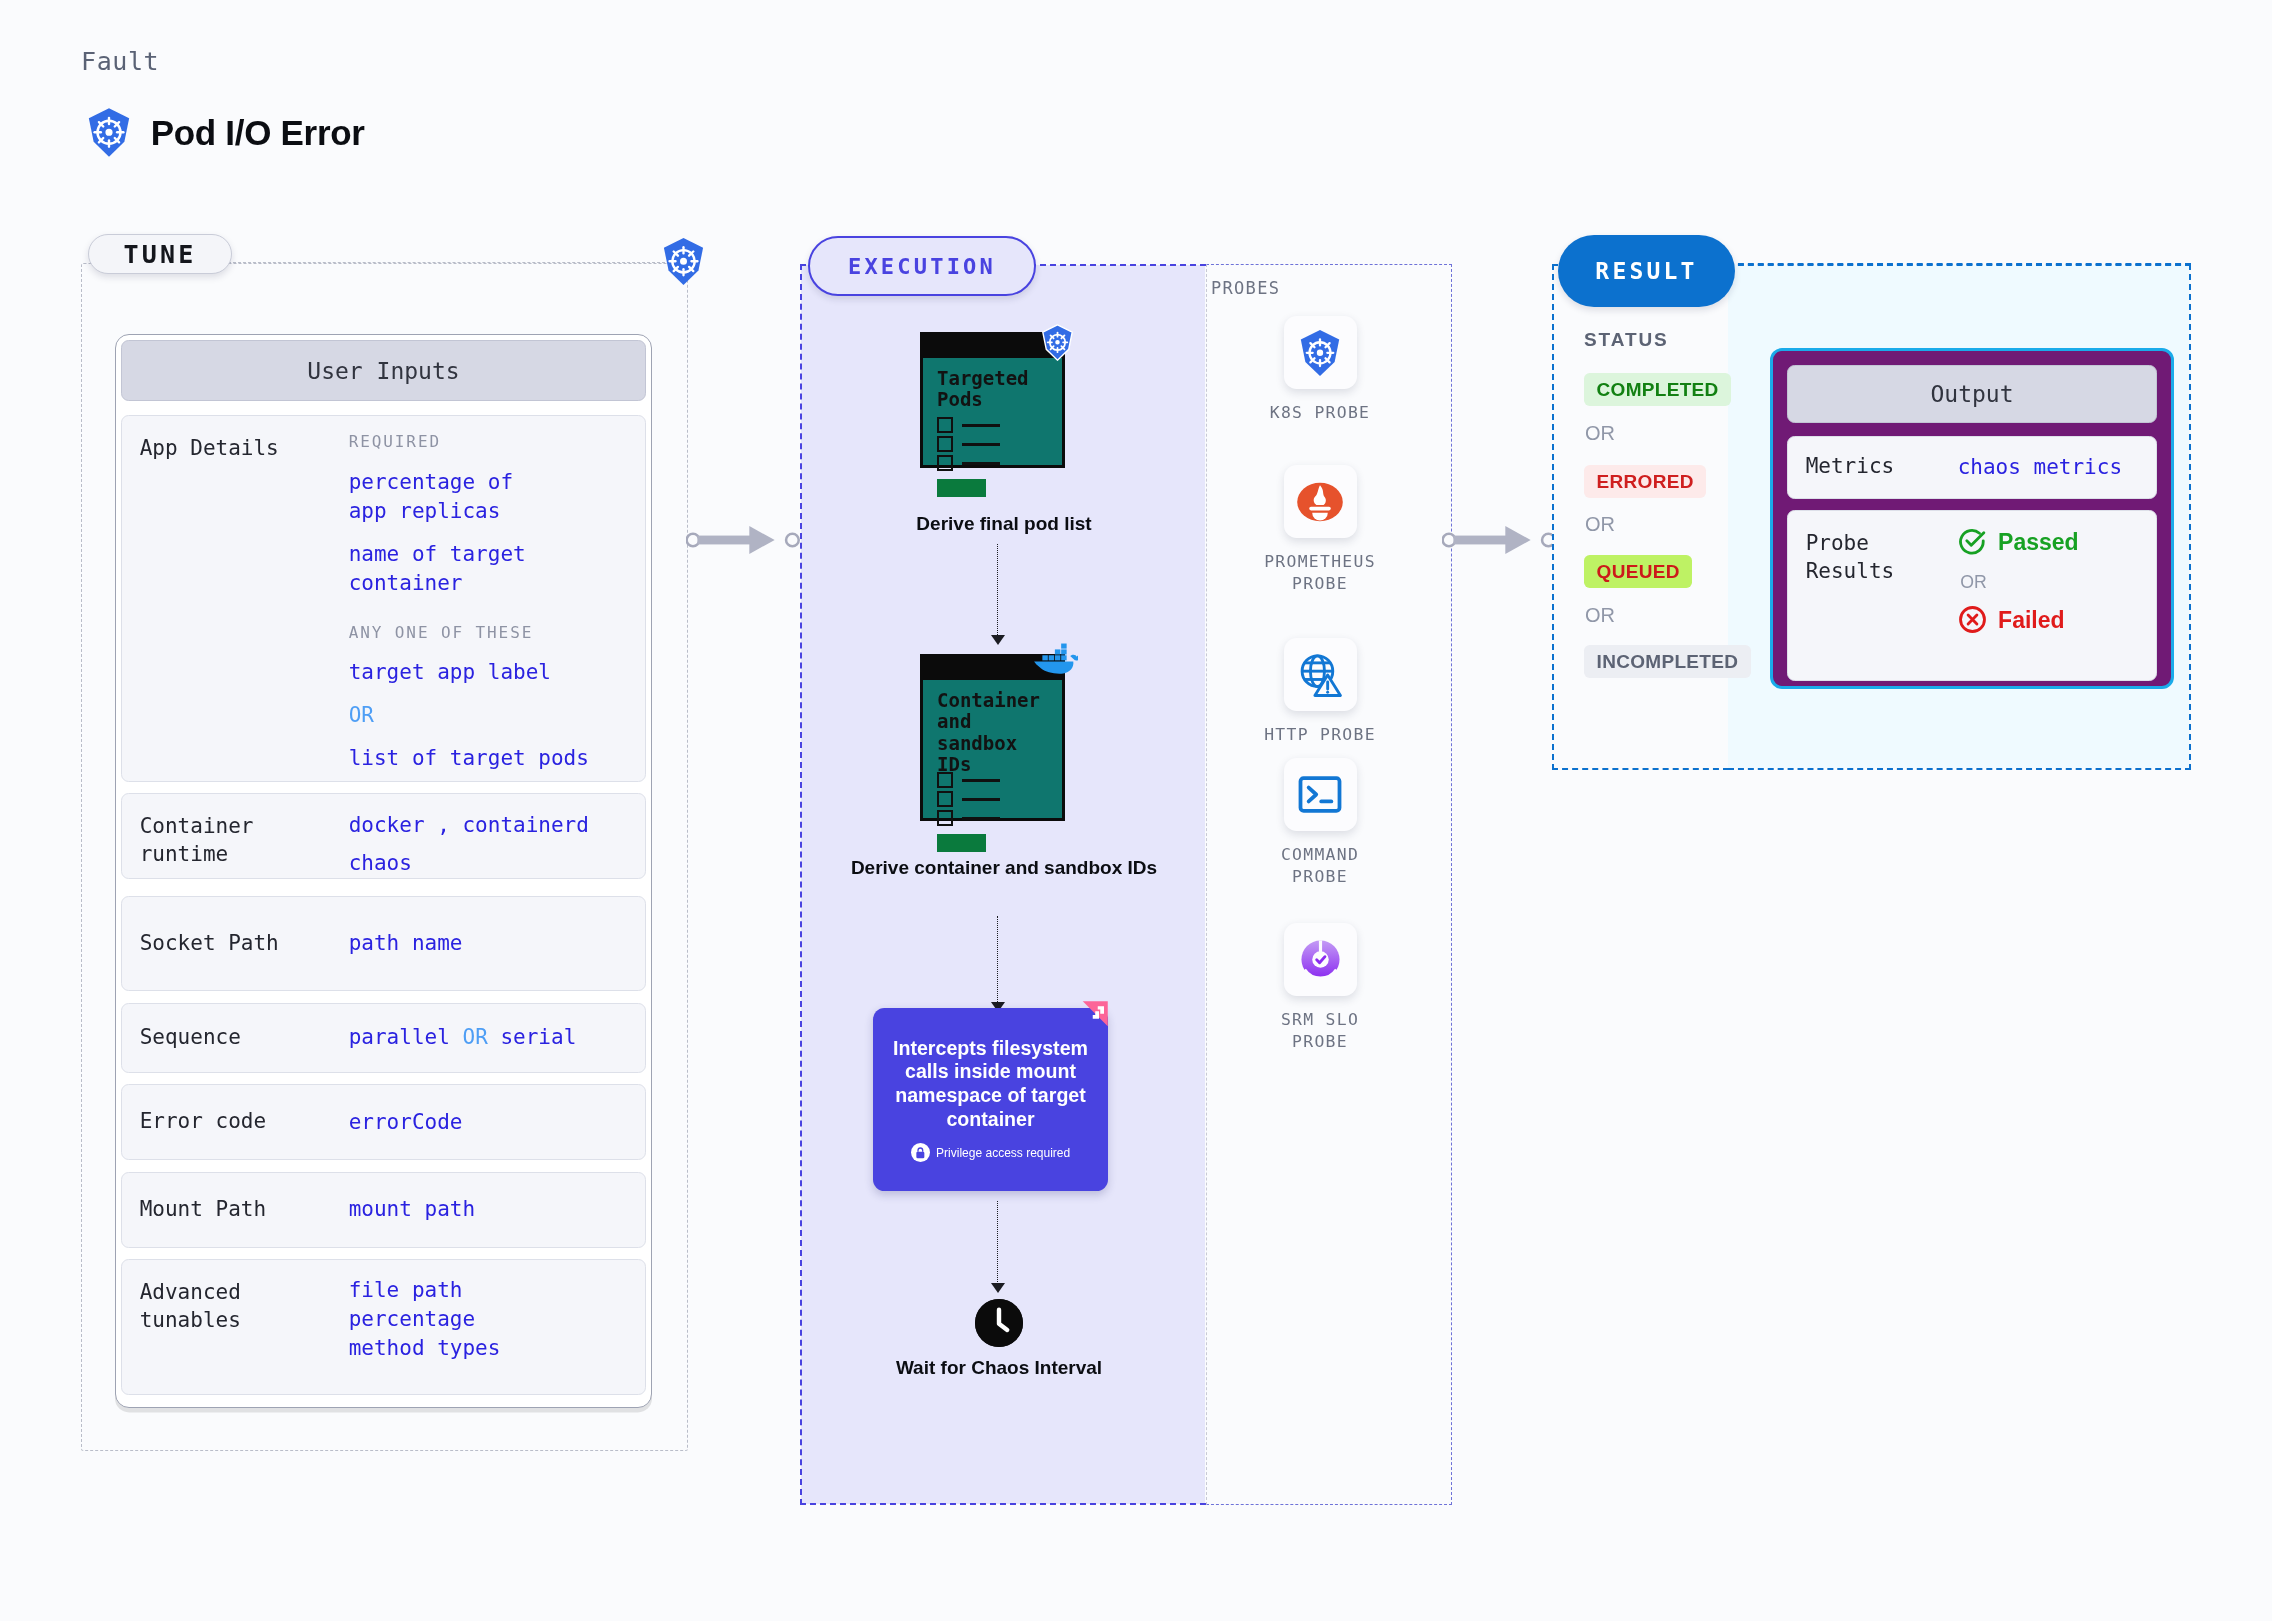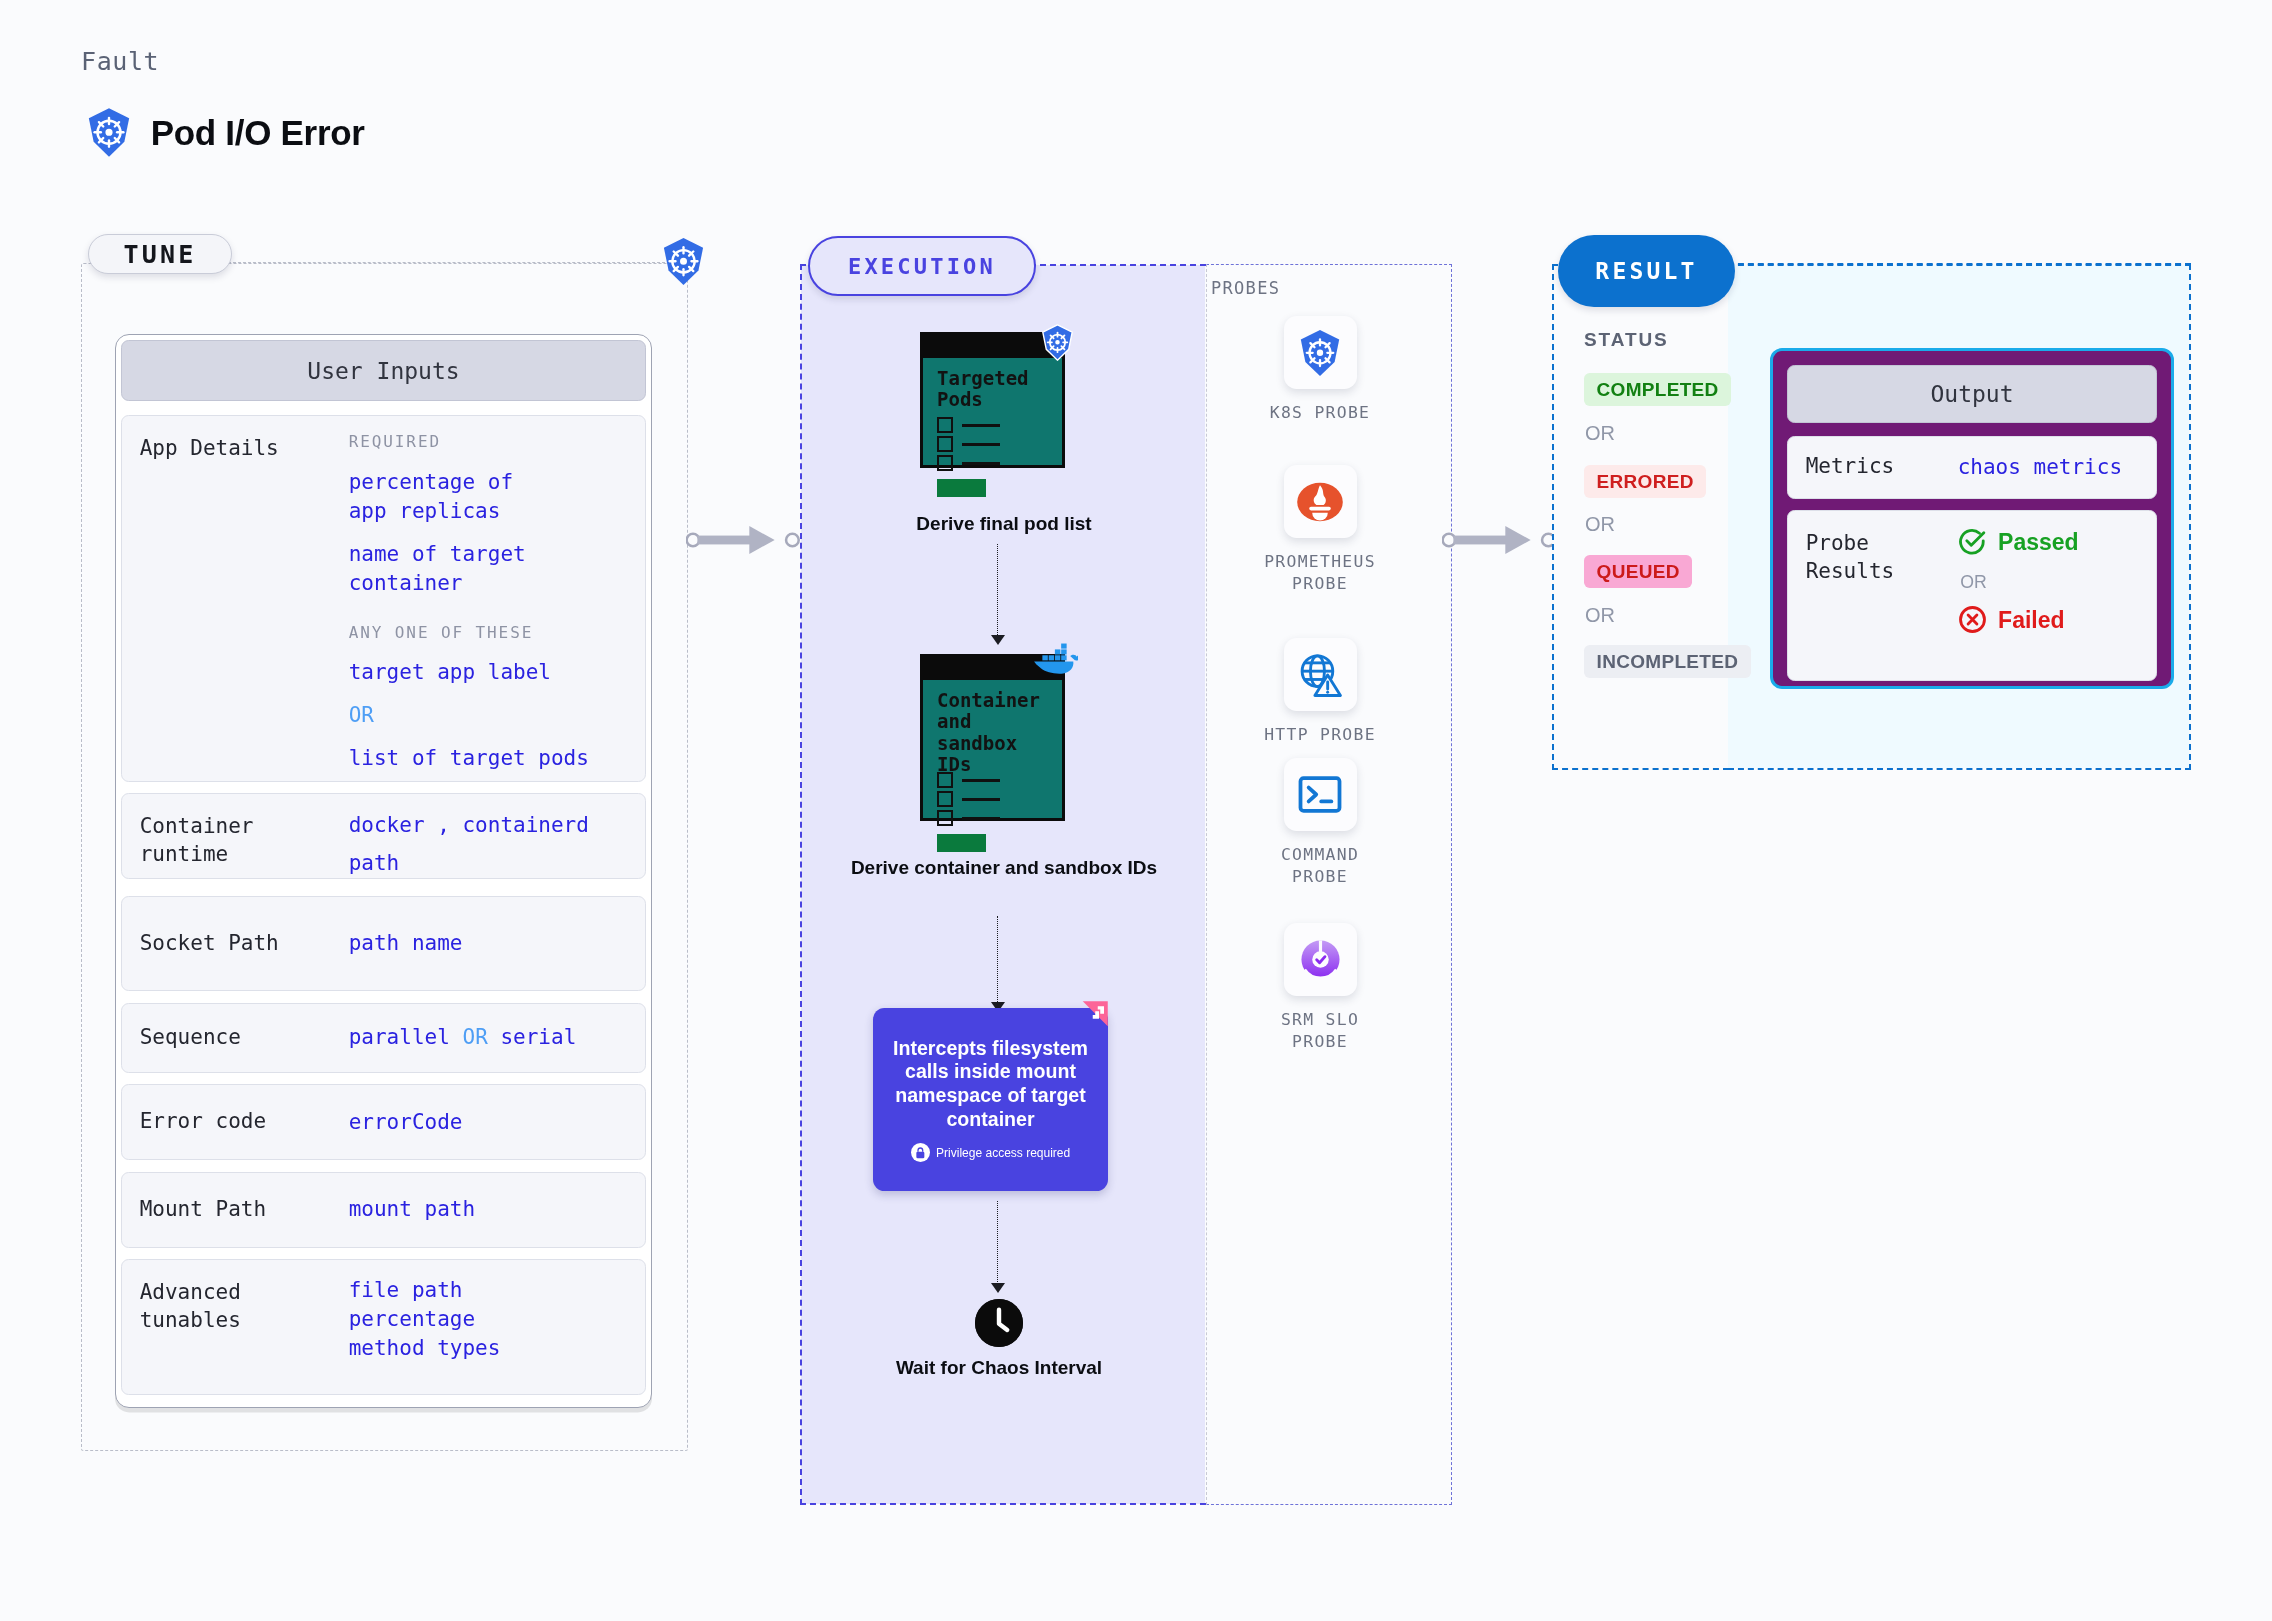--- a/index.html
+++ b/index.html
@@ -207,21 +207,21 @@
         <div class="mono-val" style="margin-bottom:14px;">target app label</div>
         <div class="mono-val or-blue" style="margin-bottom:14px;">OR</div>
         <div class="mono-val">list of target pods</div>
       </div>
     </div>
 
     <div class="row" style="height:86px; margin-bottom:17px;">
       <div class="row-label">Container runtime</div>
       <div class="row-vals">
         <div class="mono-val" style="margin-bottom:8.8px;">docker , containerd</div>
-        <div class="mono-val">path</div>
+        <div class="mono-val">chaos</div>
       </div>
     </div>
 
     <div class="row" style="height:95px; margin-bottom:11.4px; align-items:center;">
       <div class="row-label" style="padding-top:0;">Socket Path</div>
       <div class="row-vals">
         <div class="mono-val">path name</div>
       </div>
     </div>
 
@@ -481,21 +481,21 @@
   <div class="status-title" style="left:1584px; top:329px;">STATUS</div>
 
   <div class="badge" style="left:1584px; top:373px; background:#dcf5dc; color:#128012;">
     <span>COMPLETED</span>
   </div>
   <div class="or-grey" style="left:1585px; top:422px;">OR</div>
   <div class="badge" style="left:1584px; top:465px; background:#fdeaea; color:#cf1f1f;">
     <span>ERRORED</span>
   </div>
   <div class="or-grey" style="left:1585px; top:513px;">OR</div>
-  <div class="badge" style="left:1584px; top:555px; background:#f9a8d4; color:#cc1a1a;">
+  <div class="badge" style="left:1584px; top:555px; background:#bef264; color:#cc1a1a;">
     <span>QUEUED</span>
   </div>
   <div class="or-grey" style="left:1585px; top:604px;">OR</div>
   <div class="badge" style="left:1584px; top:645px; background:#eceef3; color:#5c6374;">
     <span>INCOMPLETED</span>
   </div>
 
   <div class="out-wrap" style="left:1770px; top:348px; width:404px; height:341px; padding:14px;">
     <div class="card-head" style="height:58px; margin-bottom:12.6px;">
       <span>Output</span>

